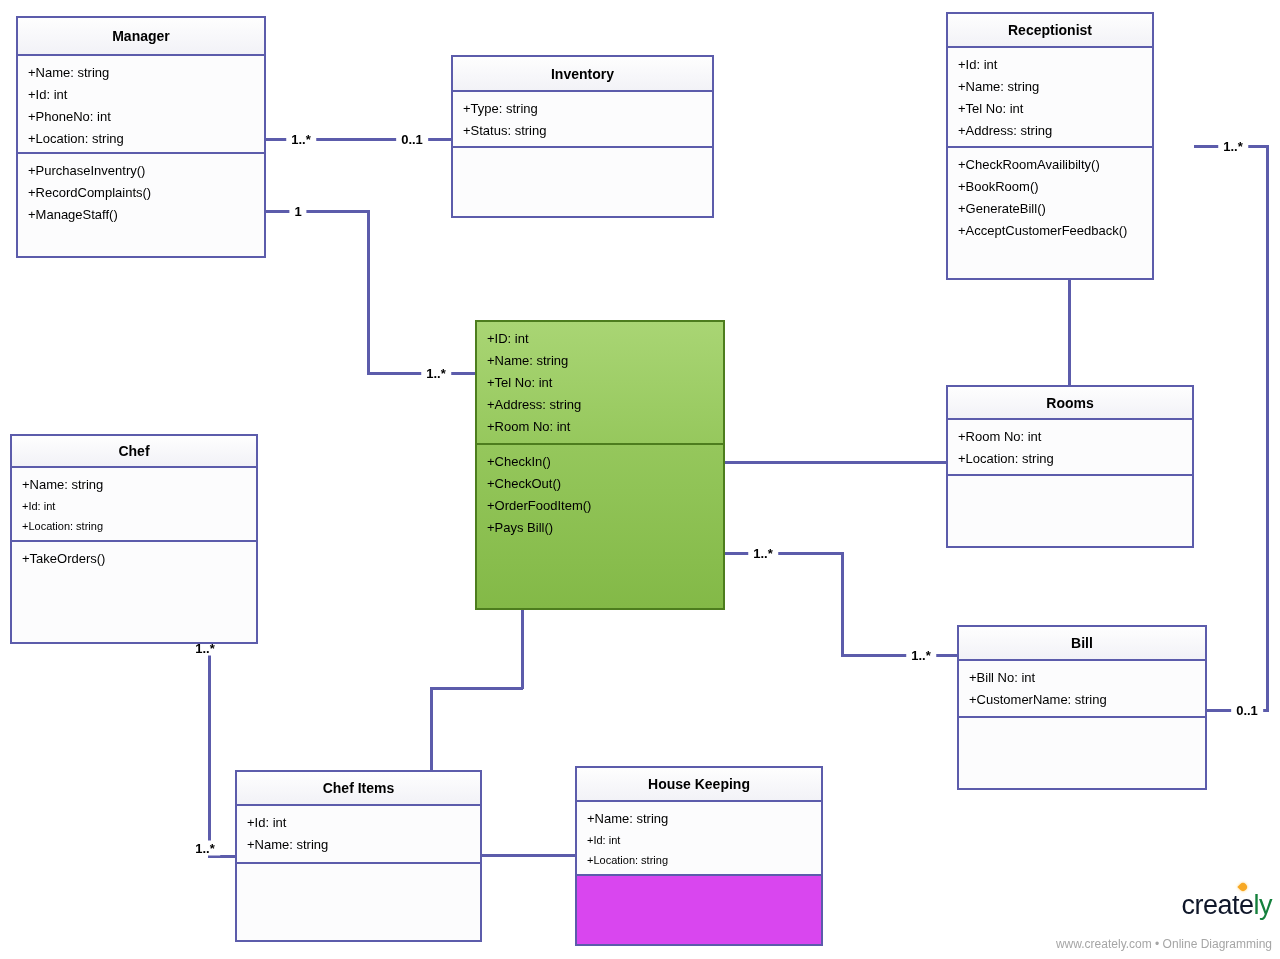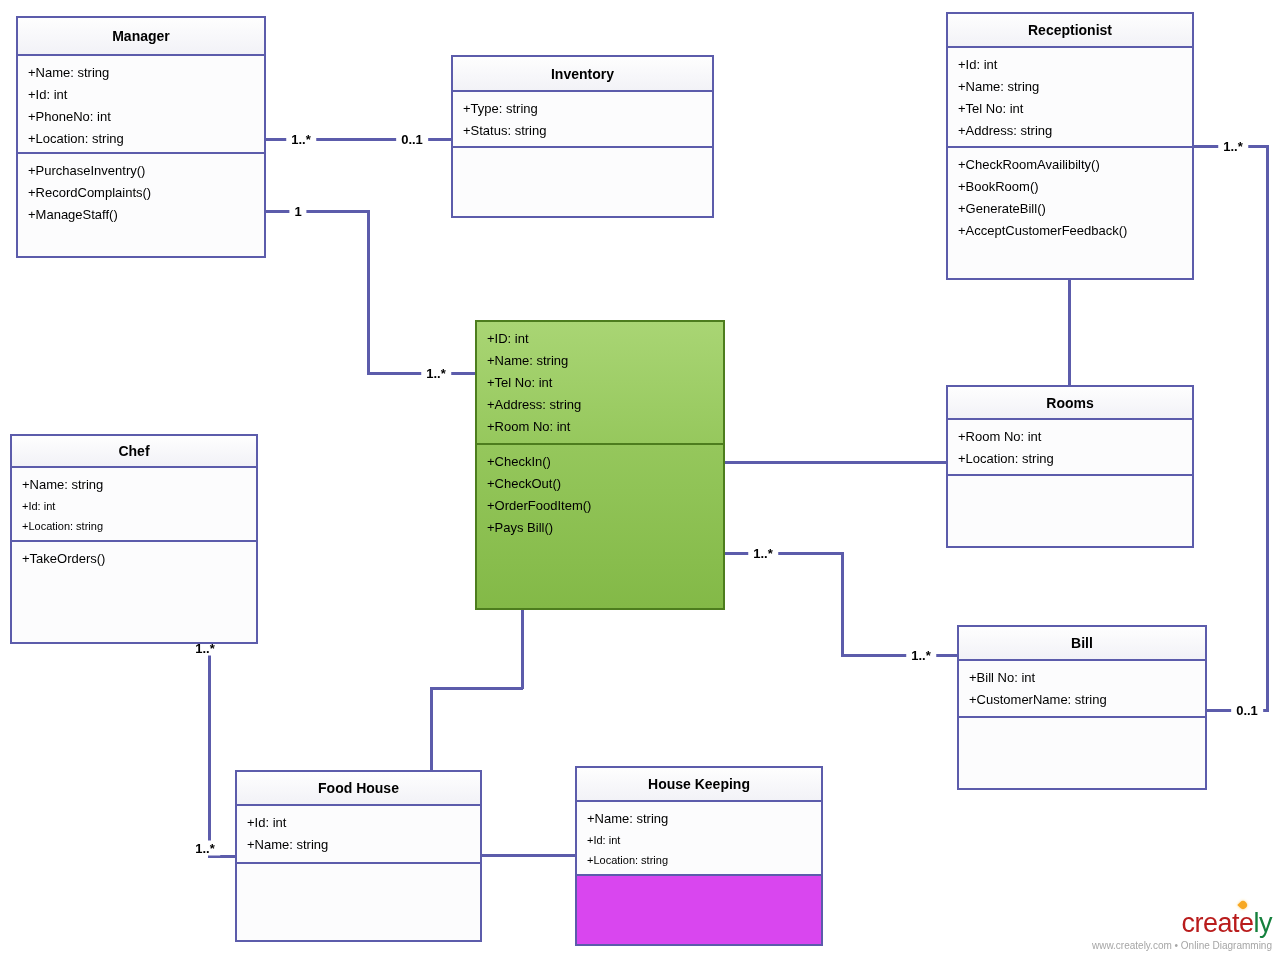--- a/index.html
+++ b/index.html
@@ -43,28 +43,28 @@
   .seg{position:absolute;background:#5c5cab;}
   .conn{position:absolute;left:0;top:0;width:0;height:0;}
   .mult{
     position:absolute;transform:translate(-50%,-50%);
     background:#ffffff;padding:0 5px;
     font-weight:bold;font-size:13px;color:#000;white-space:nowrap;
   }
   
   .logo{position:absolute;right:8px;bottom:8px;text-align:right;}
   .logo-word{font-size:27px;position:relative;display:inline-block;letter-spacing:-0.5px;}
-  .logo-create{color:#b91c1c;}
+  .logo-create{color:#0f172a;}
   .logo-ly{color:#15803d;}
   .bulb{
     position:absolute;top:-7px;right:25px;width:8px;height:8px;
     border-radius:50% 50% 50% 0;background:#f7a823;transform:rotate(45deg);
     box-shadow:0 0 3px #ffd37a;
   }
-  .tagline{font-size:10px;color:#a6a6a6;margin-top:1px;}
+  .tagline{font-size:12px;color:#a6a6a6;margin-top:16px;}
 </style>
 </head>
 <body>
 
 <div class="conn">
   <div class="seg" style="left:266px;top:138px;width:185px;height:2.5px"></div>
 </div>
 <div class="conn">
   <div class="seg" style="left:266px;top:210px;width:103px;height:2.5px"></div>
   <div class="seg" style="left:367px;top:210px;width:2.5px;height:164px"></div>
@@ -127,21 +127,21 @@
 
 <div class="uml-class" style="left:451px;top:55px;width:263px;height:163px">
   <div class="title" style="height:35px">Inventory</div>
   <div class="attrs" style="height:56px">
     <div class="line">+Type: string</div>
     <div class="line">+Status: string</div>
   </div>
   <div class="methods"></div>
 </div>
 
-<div class="uml-class" style="left:946px;top:12px;width:248px;height:268px">
+<div class="uml-class" style="left:946px;top:12px;width:208px;height:268px">
   <div class="title" style="height:34px">Receptionist</div>
   <div class="attrs" style="height:100px">
     <div class="line">+Id: int</div>
     <div class="line">+Name: string</div>
     <div class="line">+Tel No: int</div>
     <div class="line">+Address: string</div>
   </div>
   <div class="methods">
     <div class="line">+CheckRoomAvailibilty()</div>
     <div class="line">+BookRoom()</div>
@@ -190,21 +190,21 @@
 <div class="uml-class" style="left:957px;top:625px;width:250px;height:165px">
   <div class="title" style="height:34px">Bill</div>
   <div class="attrs" style="height:57px">
     <div class="line">+Bill No: int</div>
     <div class="line">+CustomerName: string</div>
   </div>
   <div class="methods"></div>
 </div>
 
 <div class="uml-class" style="left:235px;top:770px;width:247px;height:172px">
-  <div class="title" style="height:34px">Food House</div>
+  <div class="title" style="height:34px">Chef Items</div>
   <div class="attrs" style="height:58px">
     <div class="line">+Id: int</div>
     <div class="line">+Name: string</div>
   </div>
   <div class="methods"></div>
 </div>
 
 <div class="uml-class" style="left:575px;top:766px;width:248px;height:180px">
   <div class="title" style="height:34px">House Keeping</div>
   <div class="attrs" style="height:74px">

